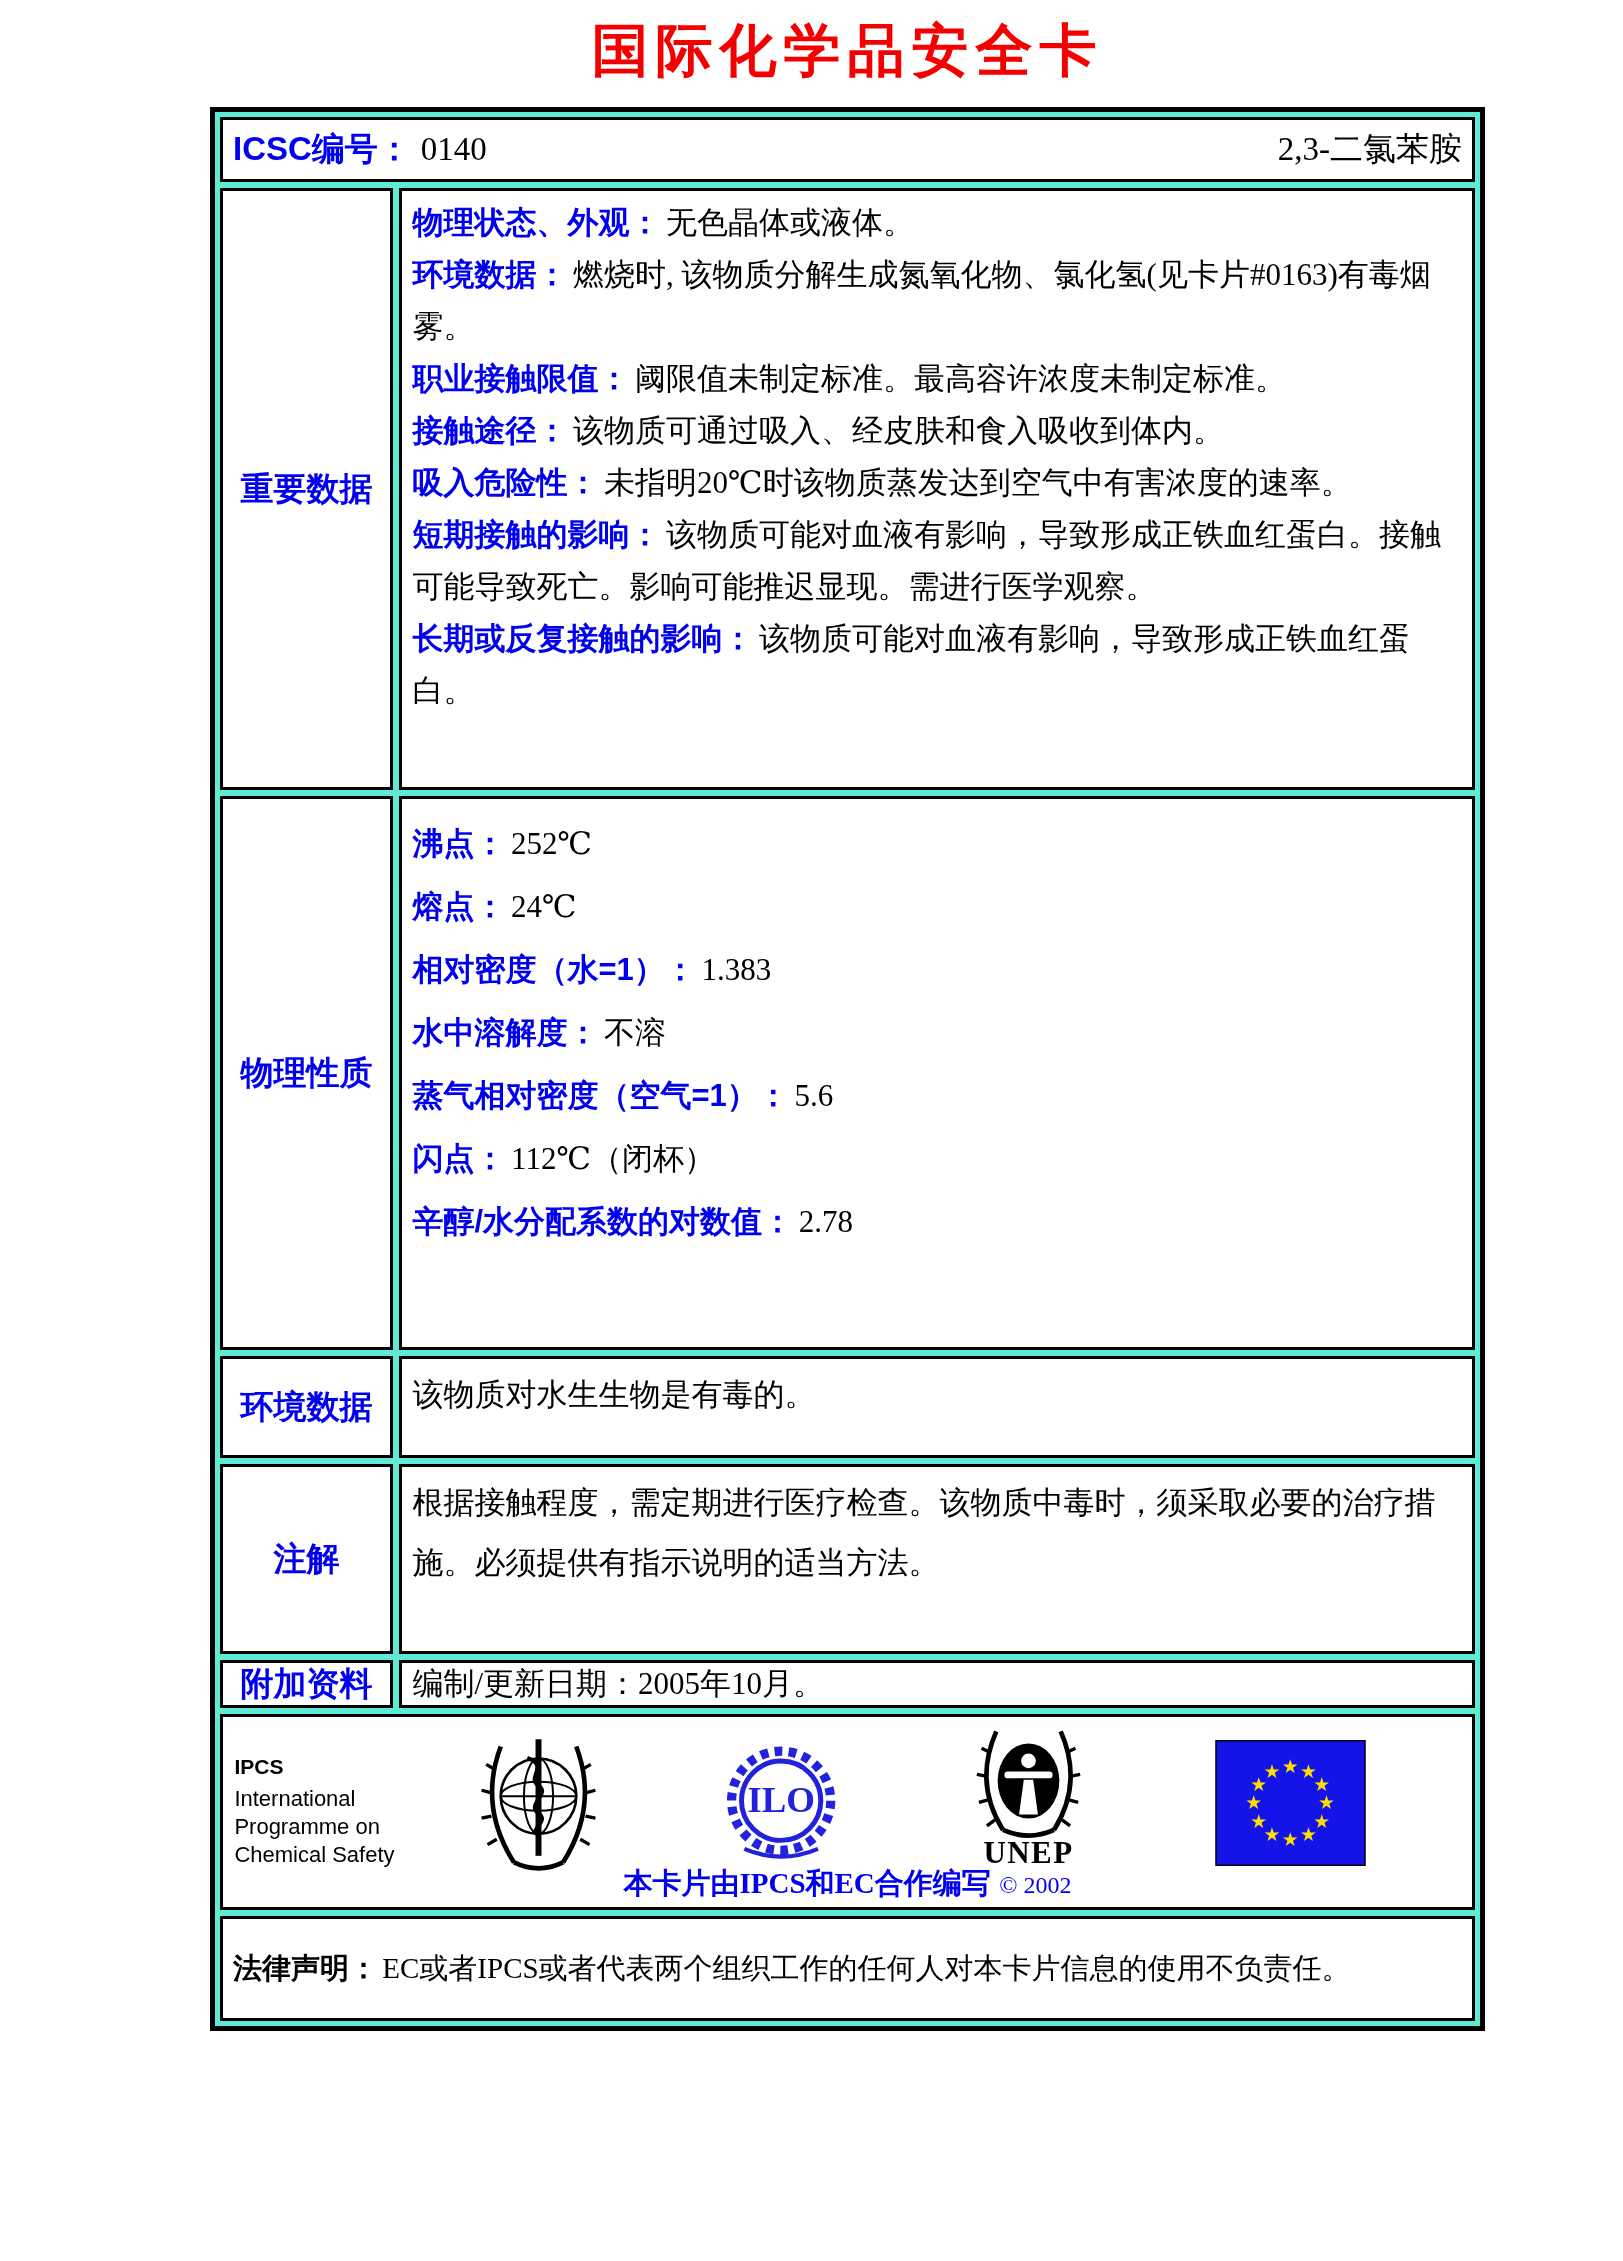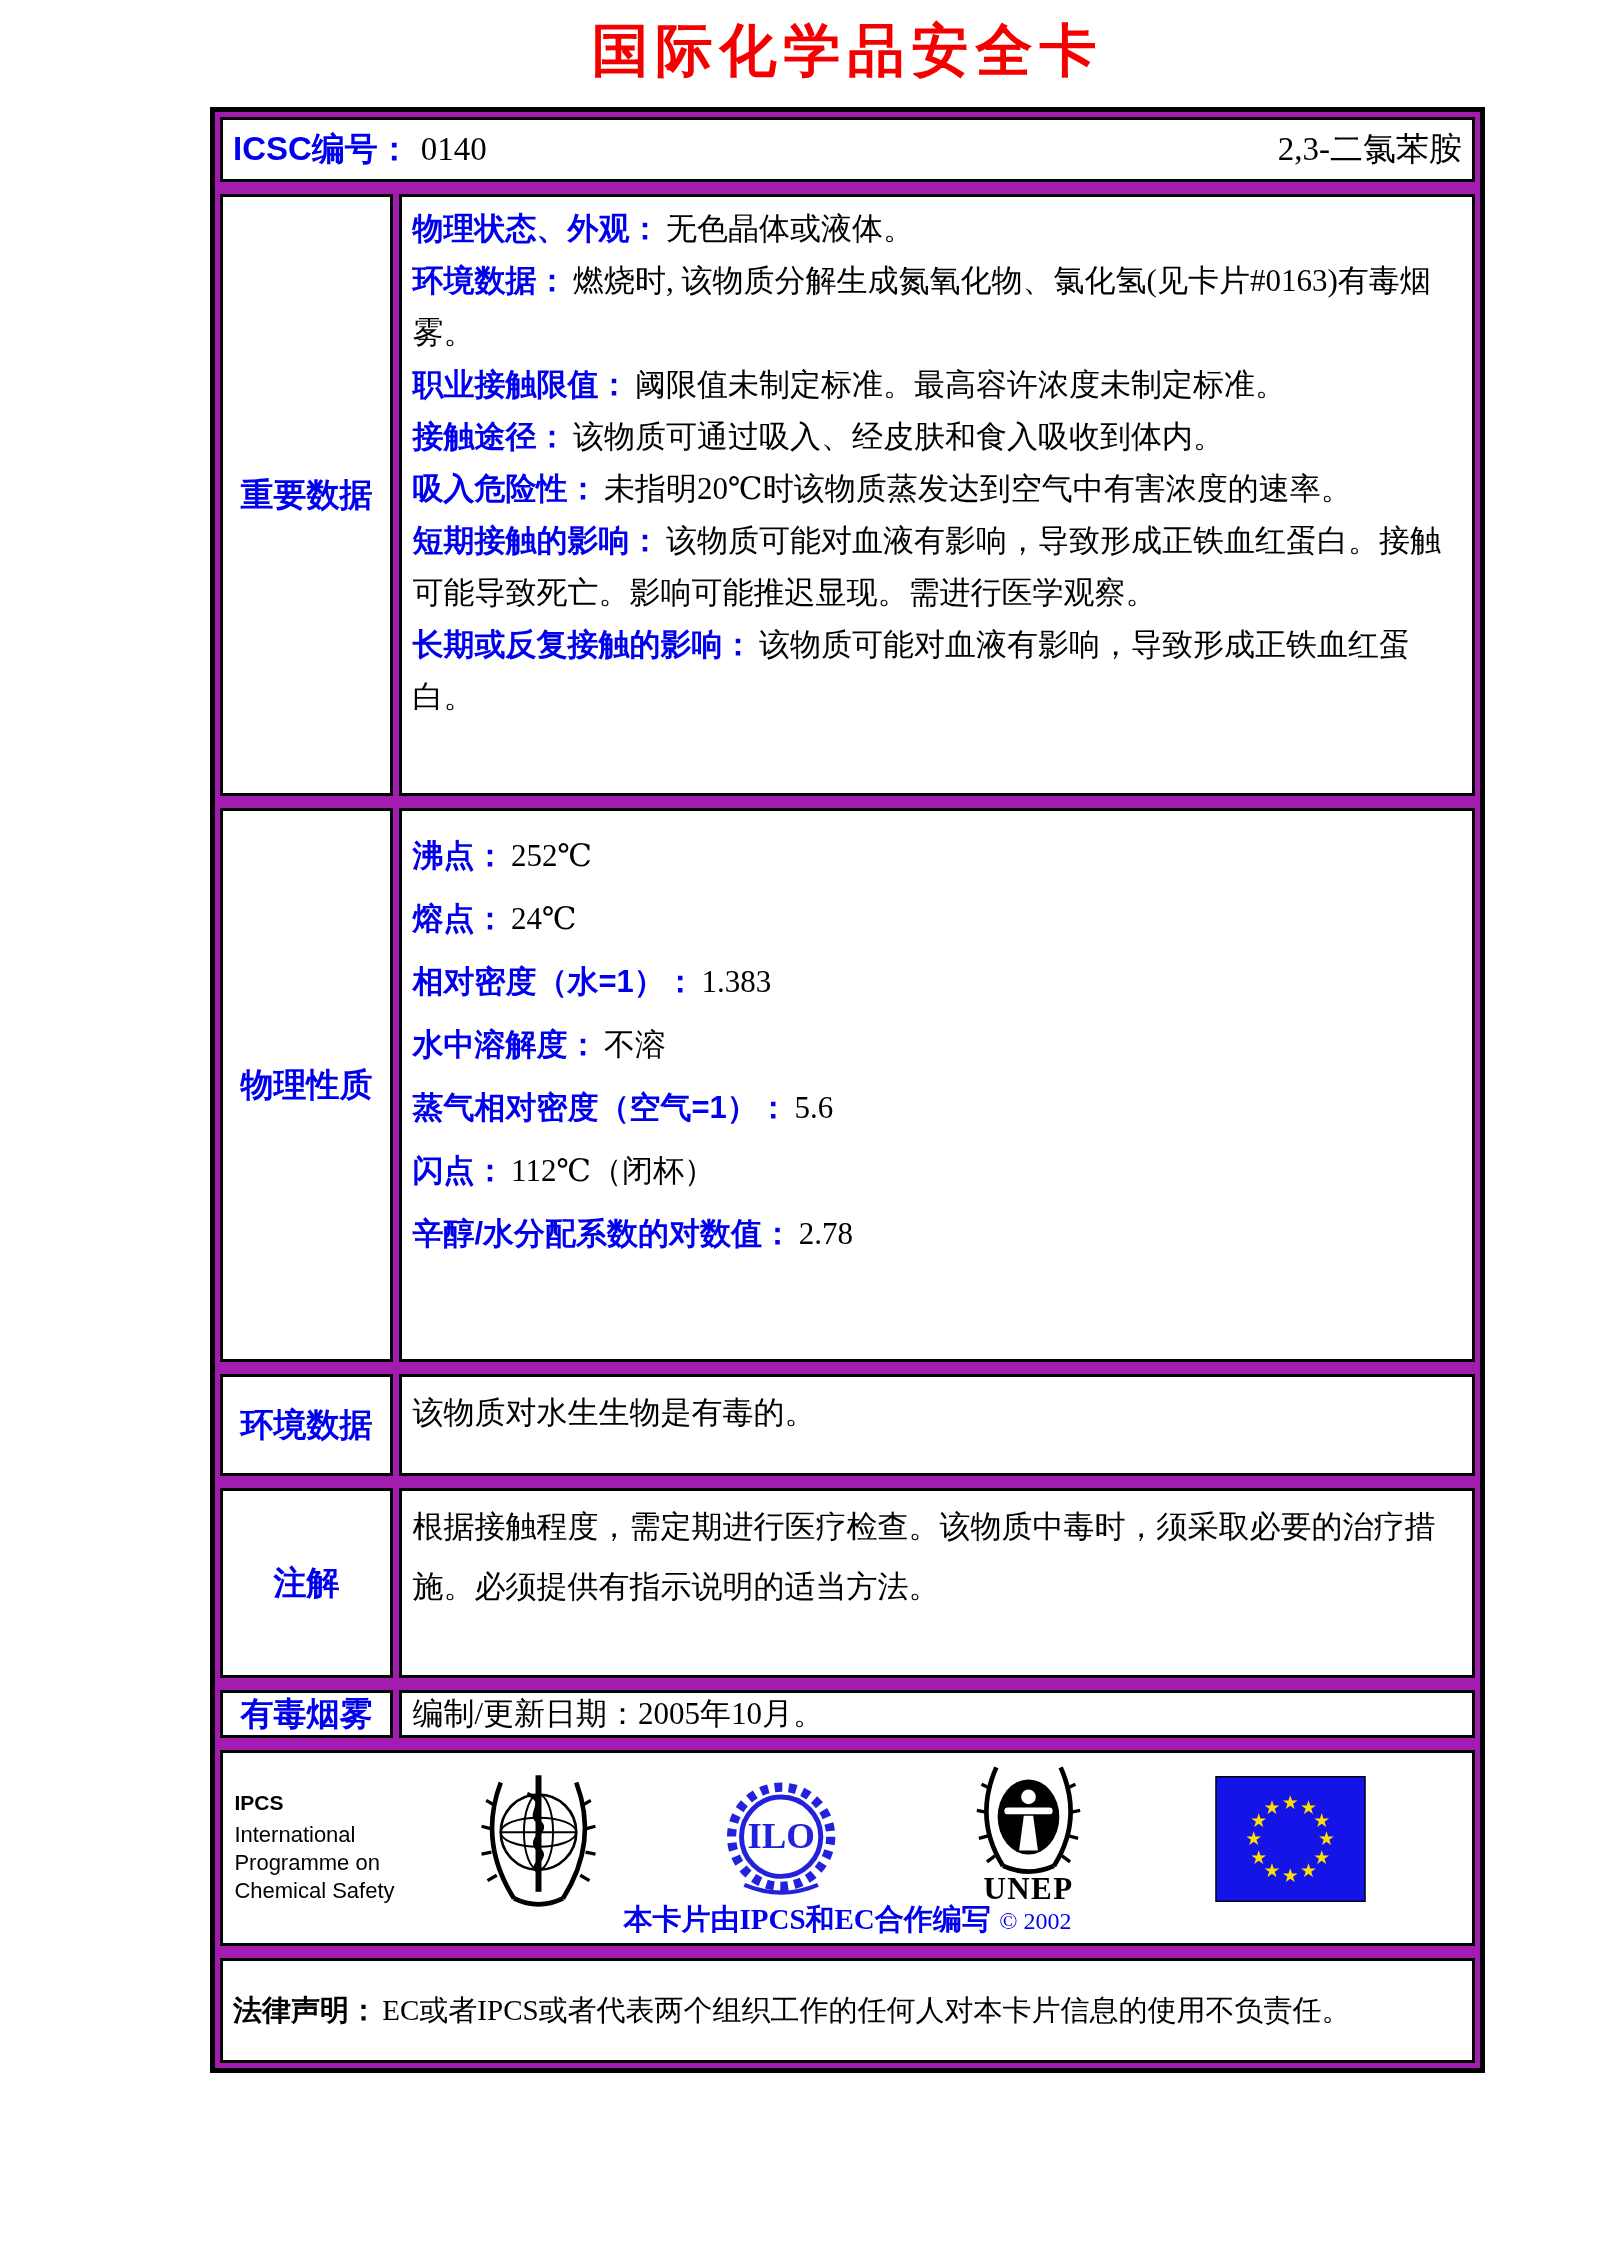--- a/index.html
+++ b/index.html
@@ -14,22 +14,22 @@
     width:1624px;height:2261px;background:#ffffff;position:relative;
     font-family:"Liberation Serif","DejaVu Serif",serif;color:#000;
   }
   .title{
     position:absolute;left:210px;top:12.8px;width:1275px;
     text-align:center;color:var(--c-red);font-weight:bold;font-size:57px;
     letter-spacing:7px;font-family:"DejaVu Serif","Liberation Serif",serif;
   }
   .card{
     position:absolute;left:210px;top:107px;width:1275px;
-    border:5px solid #000;padding:5px;background:#a21caf;
-    display:flex;flex-direction:column;gap:12px;
+    border:5px solid #000;padding:5px;background:#5eead4;
+    display:flex;flex-direction:column;gap:6px;
   }
   .row{display:flex;gap:6.4px;width:100%;}
   .cell{border:3.6px solid #000;background:#fff;}
   .full{flex:1;}
   
   .h-header{height:65px;}
   .h-important{height:602px;}
   .h-physical{height:554px;}
   .h-env{height:102px;}
   .h-notes{height:190px;}
@@ -144,21 +144,21 @@
   </div>
 
   <div class="row h-notes">
     <div class="cell label-cell">注解</div>
     <div class="cell content-cell sec-notes">
       <p class="val">根据接触程度，需定期进行医疗检查。该物质中毒时，须采取必要的治疗措施。必须提供有指示说明的适当方法。</p>
     </div>
   </div>
 
   <div class="row h-add">
-    <div class="cell label-cell">有毒烟雾</div>
+    <div class="cell label-cell">附加资料</div>
     <div class="cell content-cell sec-add">
       <p class="val">编制/更新日期：2005年10月。</p>
     </div>
   </div>
 
   <div class="row h-logos">
     <div class="cell full logos-cell">
 
       <div class="ipcs-block">
         <div class="ipcs-title">IPCS</div>

